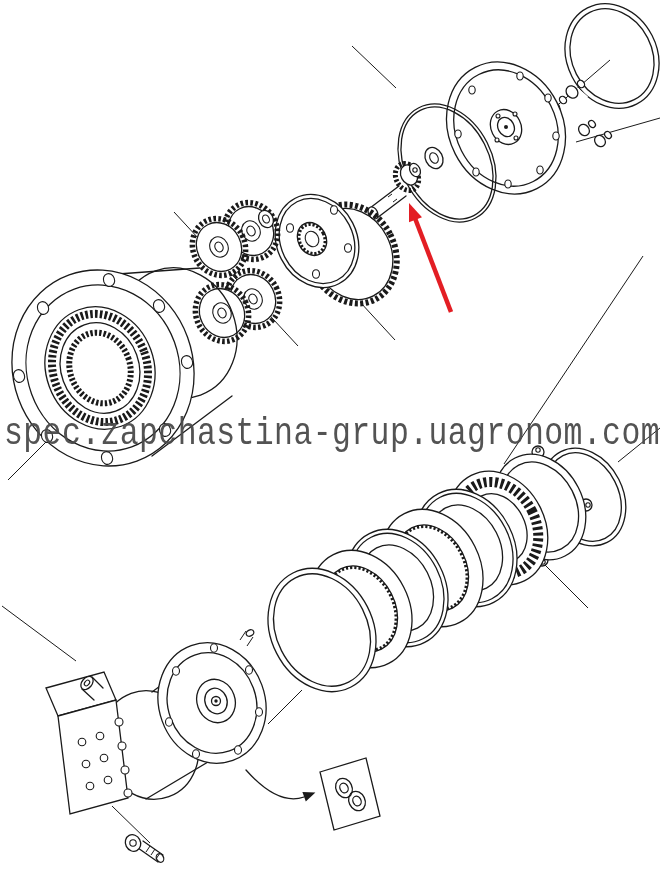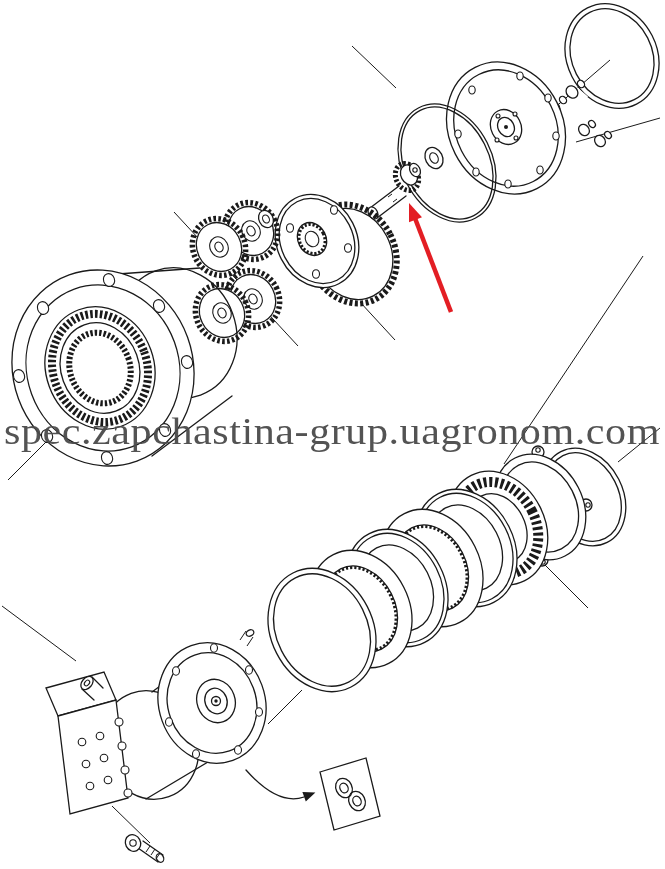--- a/index.html
+++ b/index.html
@@ -1,17 +1,17 @@
 <!DOCTYPE html>
 <html><head>
 <meta charset="utf-8">
 <style>
   html,body{margin:0;padding:0;background:#ffffff;}
   .canvas{position:relative;width:665px;height:869px;background:#ffffff;overflow:hidden;
-          font-family:Liberation Serif, serif;}
+          font-family:Liberation Mono, monospace;}
   svg{position:absolute;left:0;top:0;}
   .ln{stroke:#1a1a1a;stroke-width:1.3;fill:none;stroke-linecap:round;}
   .thin{stroke:#1a1a1a;stroke-width:1;fill:none;}
   .wf{fill:#ffffff;stroke:#1a1a1a;stroke-width:1.3;}
   .hole{fill:#ffffff;stroke:#1a1a1a;stroke-width:1.1;}
   .teeth{fill:none;stroke:#1a1a1a;}
   .cut{fill:#ffffff;stroke:none;}
   .wm{font-weight:400;letter-spacing:0.5px;}
 </style>
 </head>

